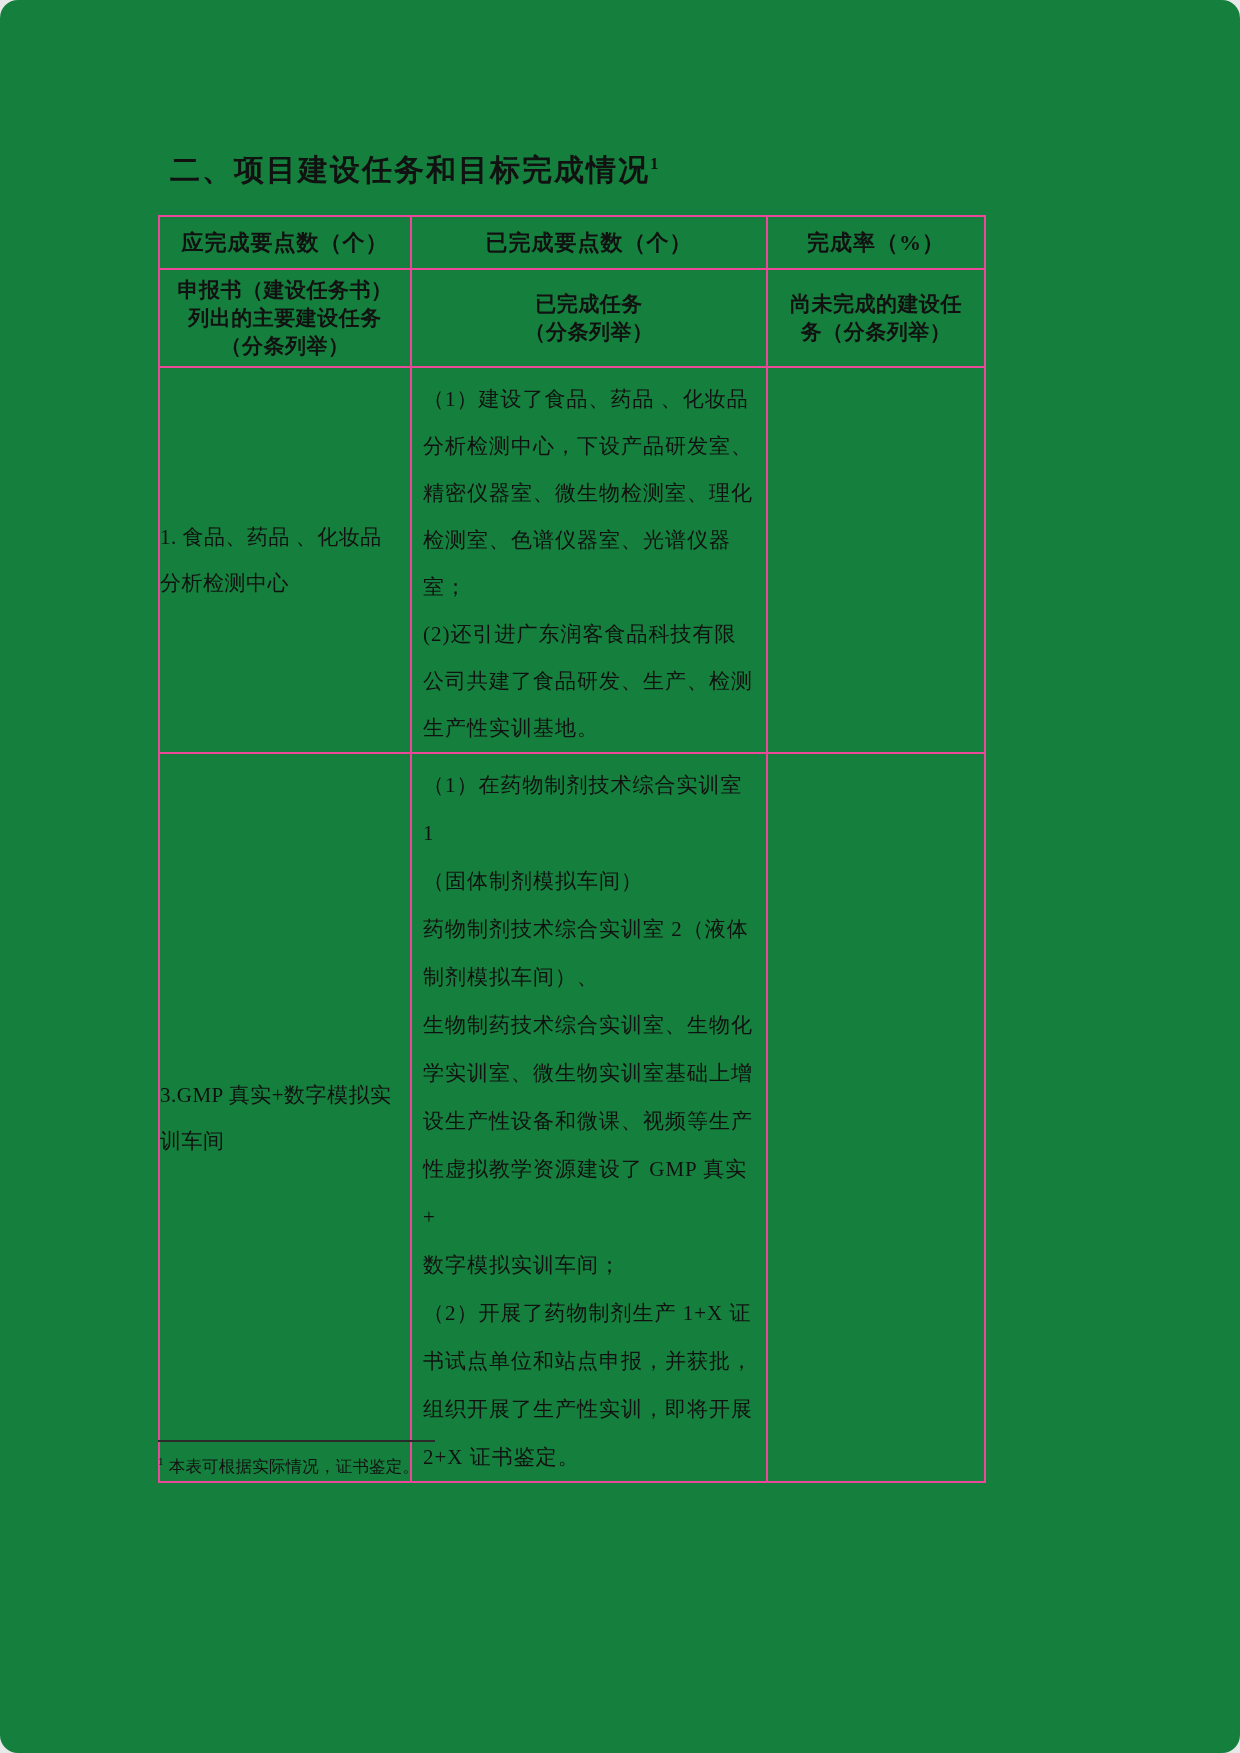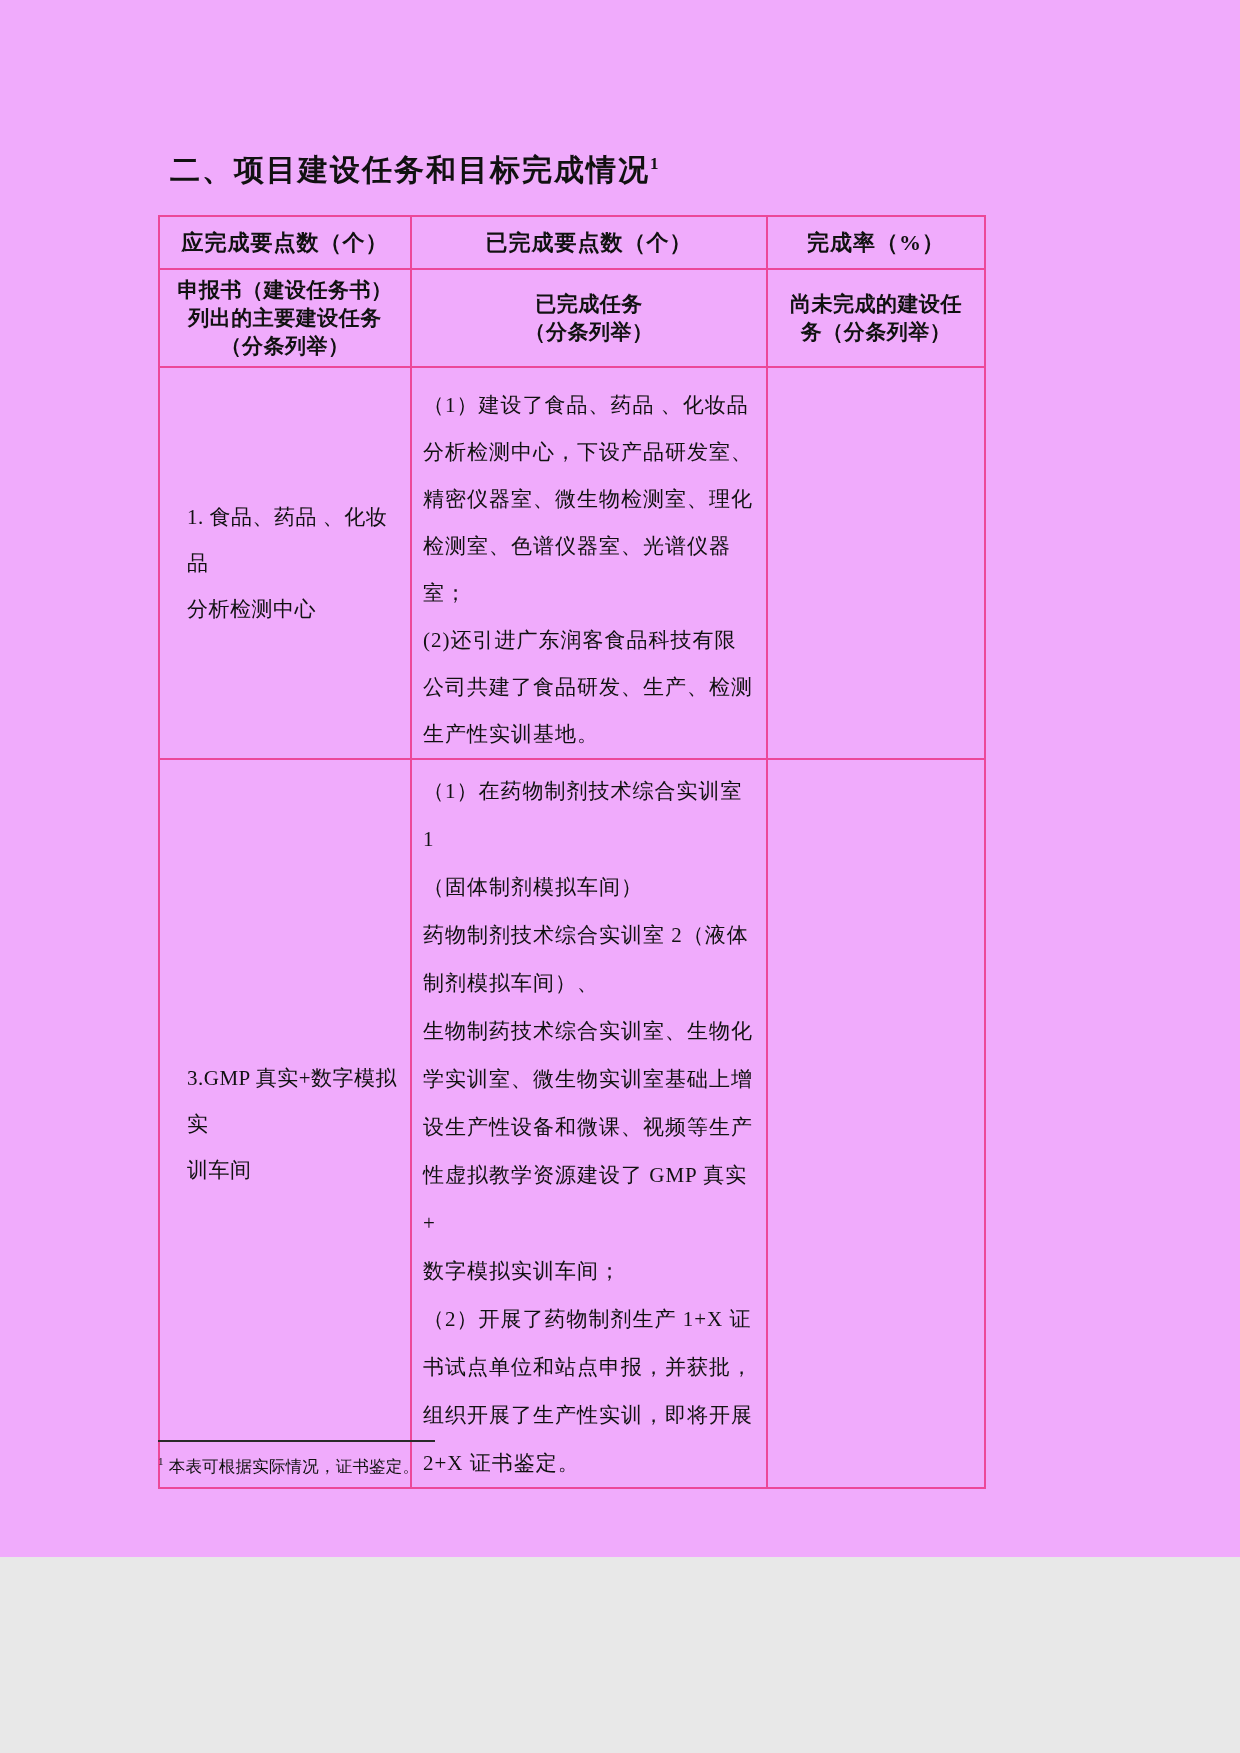--- a/index.html
+++ b/index.html
@@ -1,24 +1,25 @@
 <!DOCTYPE html>
 <html><head>
 <meta charset="utf-8">
 <style>
   * { margin: 0; padding: 0; box-sizing: border-box; }
   html, body { background: #e8e8e8; }
   body { font-family: "Liberation Serif", "DejaVu Serif", serif; color: #111; }
   .page {
     position: relative;
     width: 1240px;
-    height: 1557px;
+    height: 1753px;
     margin: 0 auto;
-    background: #f0abfc;
+    background: #15803d;
     overflow: hidden;
+    border-radius: 18px;
   }
   .doc-title {
     position: absolute;
     left: 170px;
     top: 150px;
     font-size: 30px;
     font-weight: bold;
     letter-spacing: 2px;
     white-space: nowrap;
   }
@@ -57,35 +58,35 @@
     text-align: center;
     line-height: 28px;
     white-space: pre-line;
     letter-spacing: 0.5px;
   }
   td.task-cell {
     white-space: pre-line;
     font-size: 21px;
     line-height: 46px;
     vertical-align: middle;
-    padding-left: 27px;
+    padding-left: 0;
     padding-right: 6px;
     letter-spacing: 0.5px;
     text-align: left;
   }
   td.completed-cell {
     white-space: pre-line;
     font-size: 21px;
     vertical-align: top;
     padding: 0 8px 0 11px;
     letter-spacing: 1px;
     text-align: left;
   }
   tr.body-row-1 { height: 341px; }
-  tr.body-row-1 td.completed-cell { line-height: 47px; padding-top: 14px; }
+  tr.body-row-1 td.completed-cell { line-height: 47px; padding-top: 8px; }
   tr.body-row-2 { height: 665px; }
   tr.body-row-2 td.completed-cell { line-height: 48px; padding-top: 7px; }
 
   .footnotes {
     position: absolute;
     left: 158px;
     top: 1440px;
     width: 942px;
     font-size: 16.5px;
     line-height: 25px;

